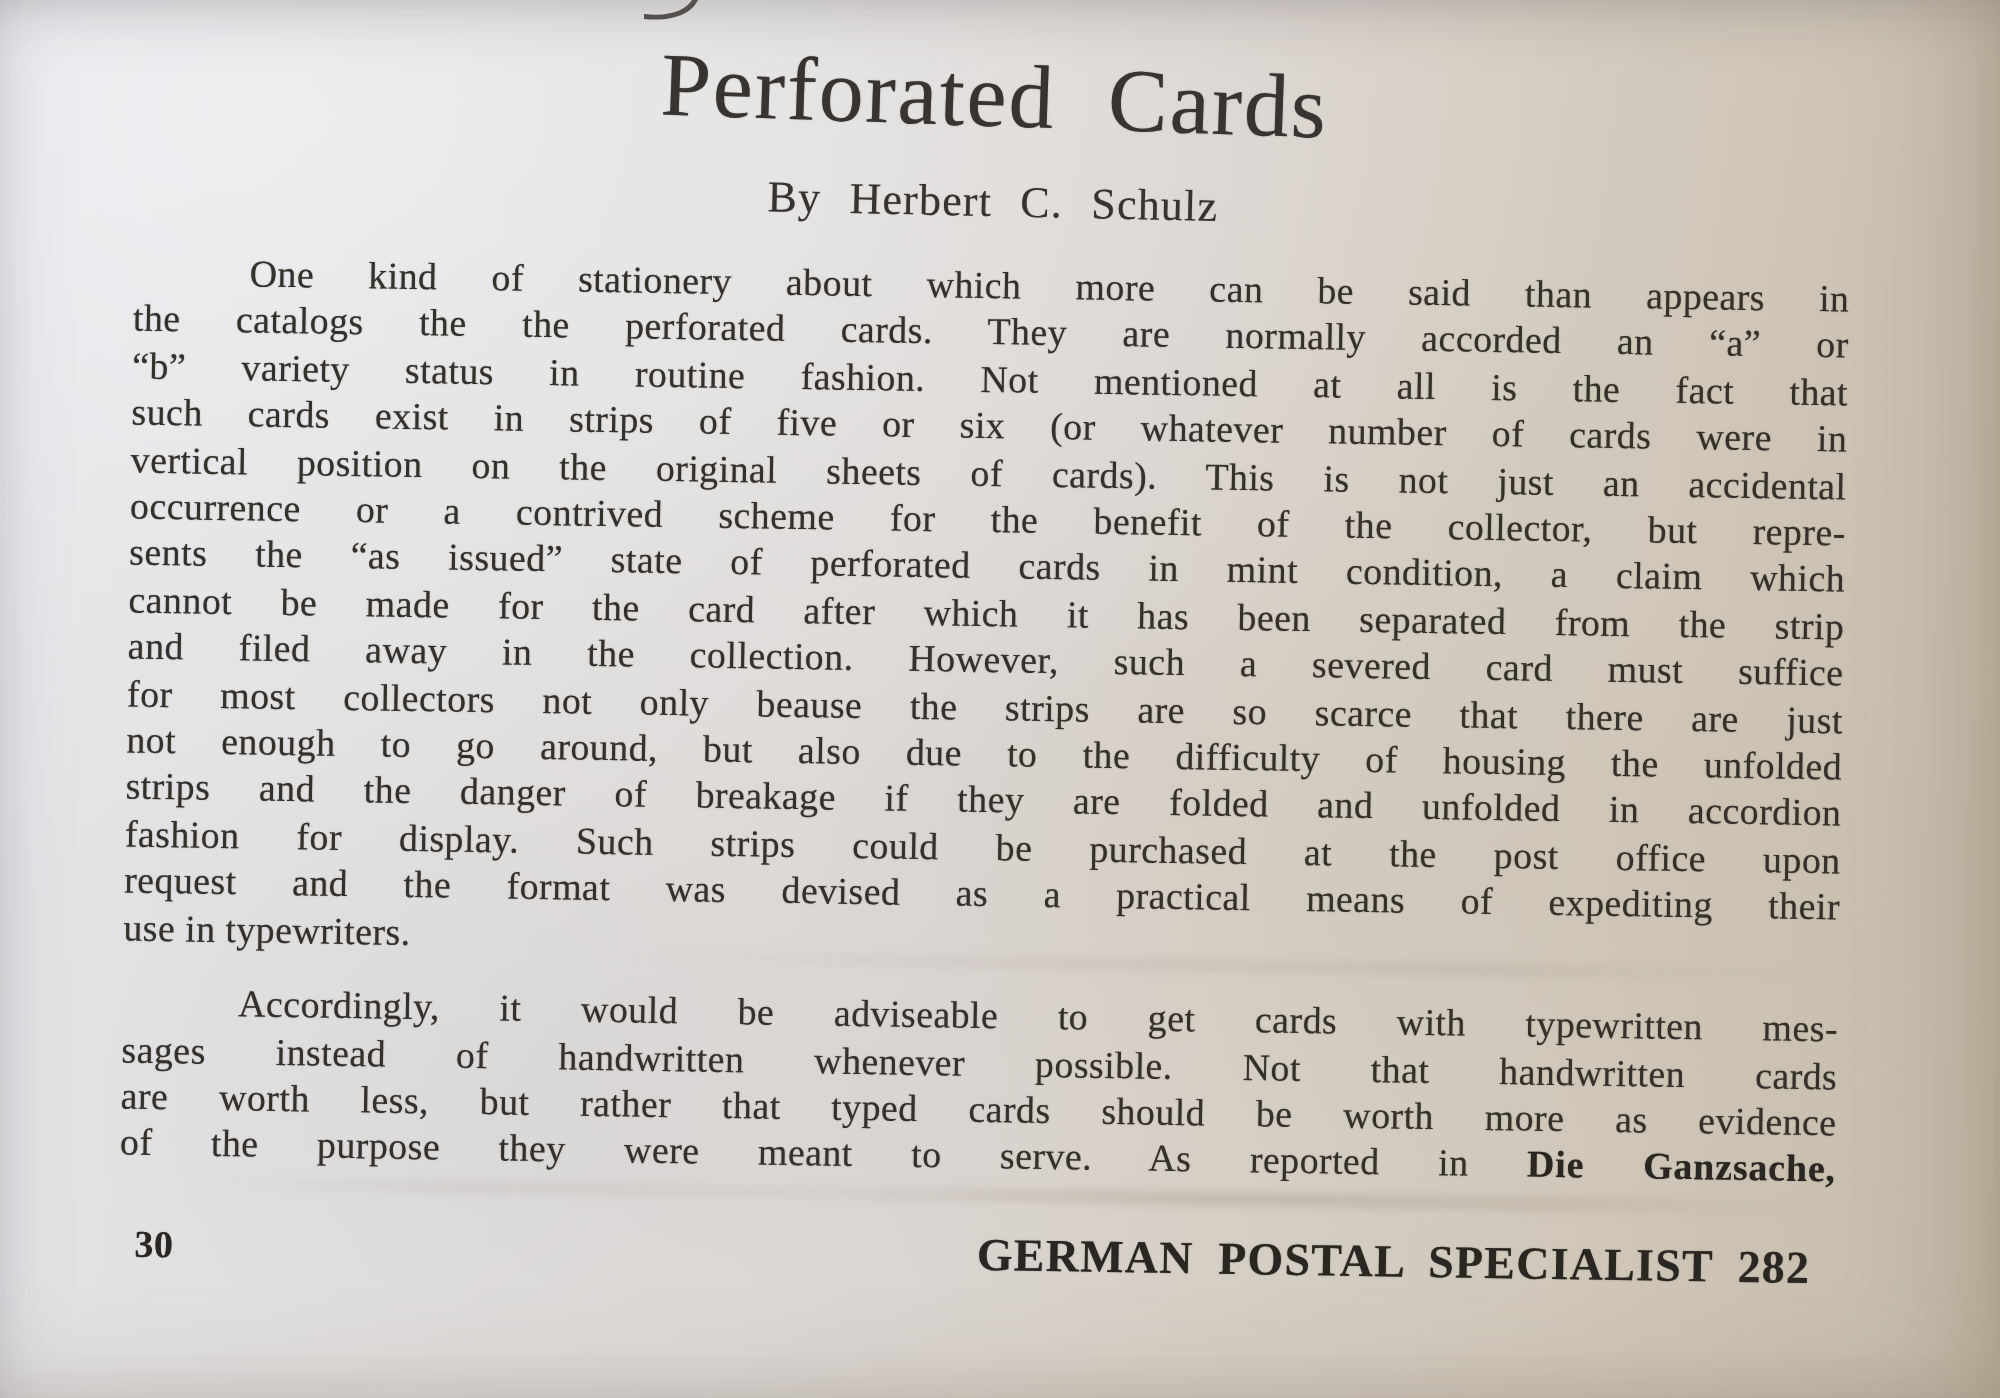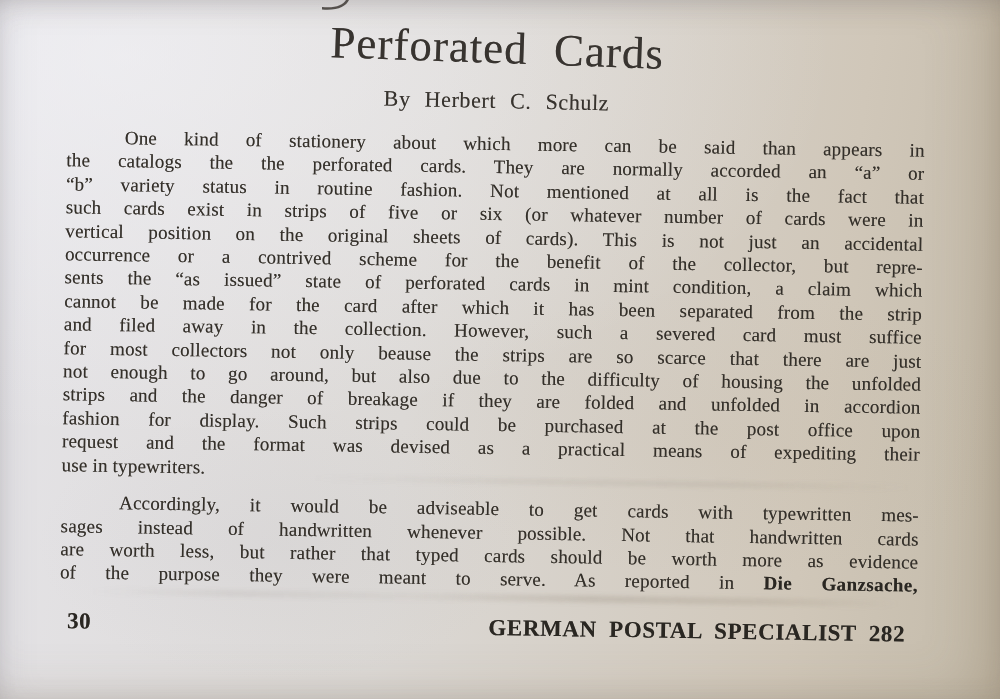--- a/index.html
+++ b/index.html
@@ -83,21 +83,21 @@
     background: linear-gradient(90deg, rgba(128,120,108,0) 0%, rgba(128,120,108,0.10) 35%, rgba(128,120,108,0.13) 70%, rgba(128,120,108,0) 100%);
     filter: blur(2.2px);
     pointer-events: none;
   }
   .footer {
     display: flex; justify-content: space-between; align-items: baseline;
     margin-top: 24px; padding: 0 12px 0 8px;
     font-weight: 700; color: var(--ink-bold);
   }
   .page-num {
-    font-size: 23px; letter-spacing: 0.3px;
+    font-size: 19px; letter-spacing: 0.3px;
     text-shadow: 0 0 0.5px rgba(42,39,34,0.5);
   }
   .journal {
     font-size: 23px; letter-spacing: 0.6px; word-spacing: 6px;
     text-shadow: 0 0 0.6px rgba(42,39,34,0.55);
   }
 </style>
 </head>
 <body>
 

